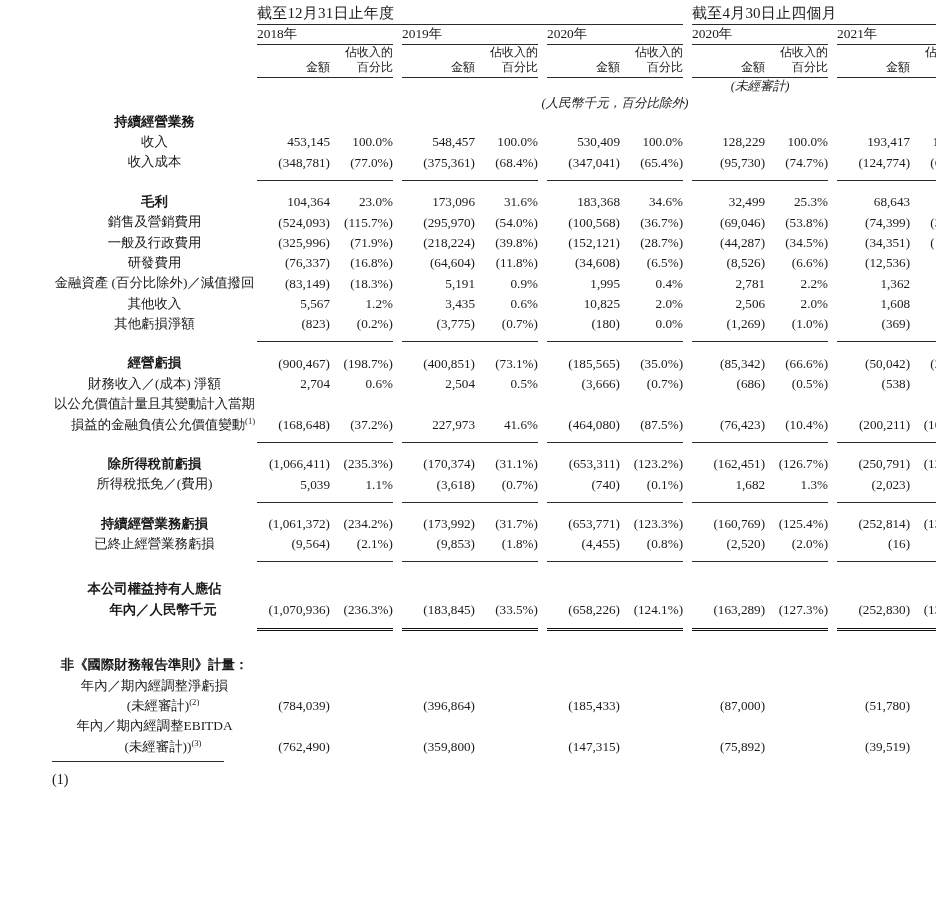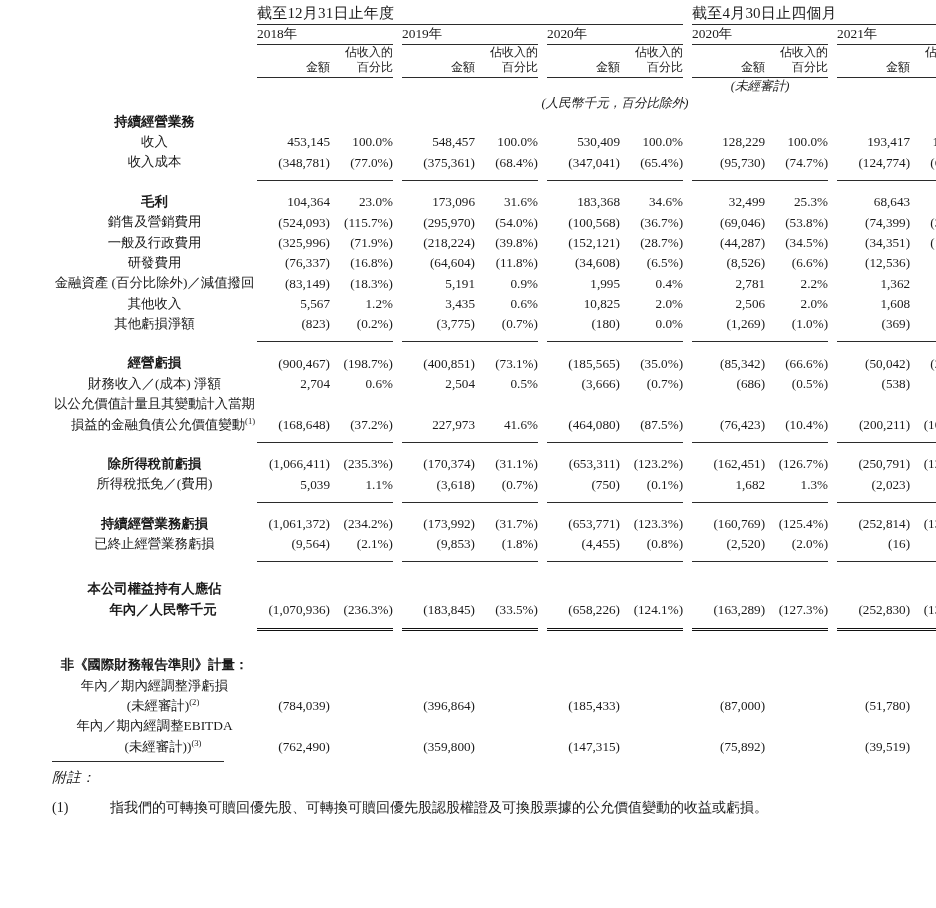--- a/index.html
+++ b/index.html
@@ -569,21 +569,21 @@
     </tr>
 
     <tr>
       <td class="label">所得稅抵免／(費用)</td>
       <td class="num">5,039</td>
       <td class="num">1.1%</td>
       <td></td>
       <td class="num">(3,618)</td>
       <td class="num">(0.7%)</td>
       <td></td>
-      <td class="num">(750)</td>
+      <td class="num">(740)</td>
       <td class="num">(0.1%)</td>
       <td></td>
       <td class="num">1,682</td>
       <td class="num">1.3%</td>
       <td></td>
       <td class="num">(2,023)</td>
       <td class="num">(1.0%)</td>
     </tr>
     <tr class="rule-row">
       <td></td>
@@ -754,20 +754,18 @@
       <td class="num"></td>
       <td></td>
       <td class="num">(39,519)</td>
       <td class="num"></td>
     </tr>
   </tbody>
     </table>
 
   <div class="notes">
     <div class="notes-rule"></div>
-    <div class="notes-title">附註：</div>
     <div class="note-item">
       <div class="note-marker">(1)</div>
-      <div class="note-text">指我們的可轉換可贖回優先股、可轉換可贖回優先股認股權證及可換股票據的公允價值變動的收益或虧損。</div>
     </div>
   </div>
 
 </div>
 
 </body></html>

